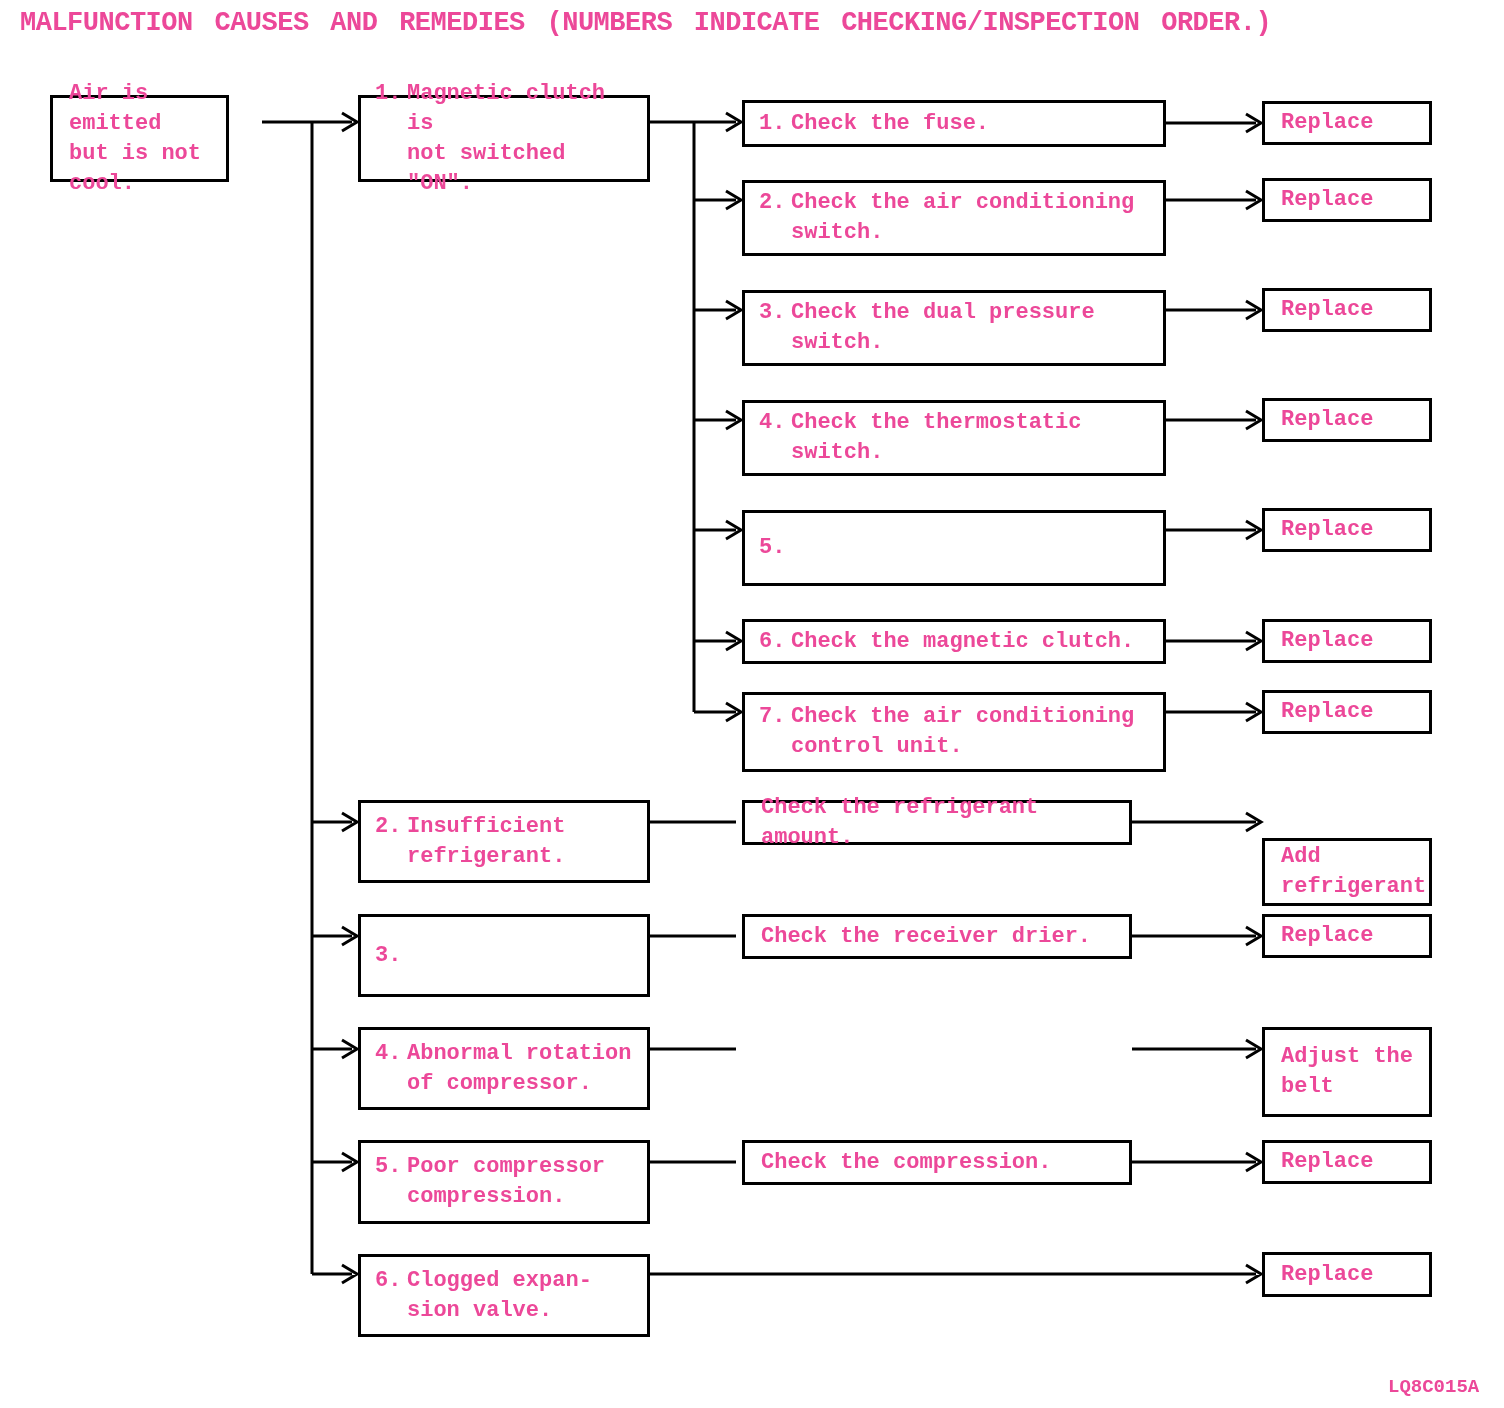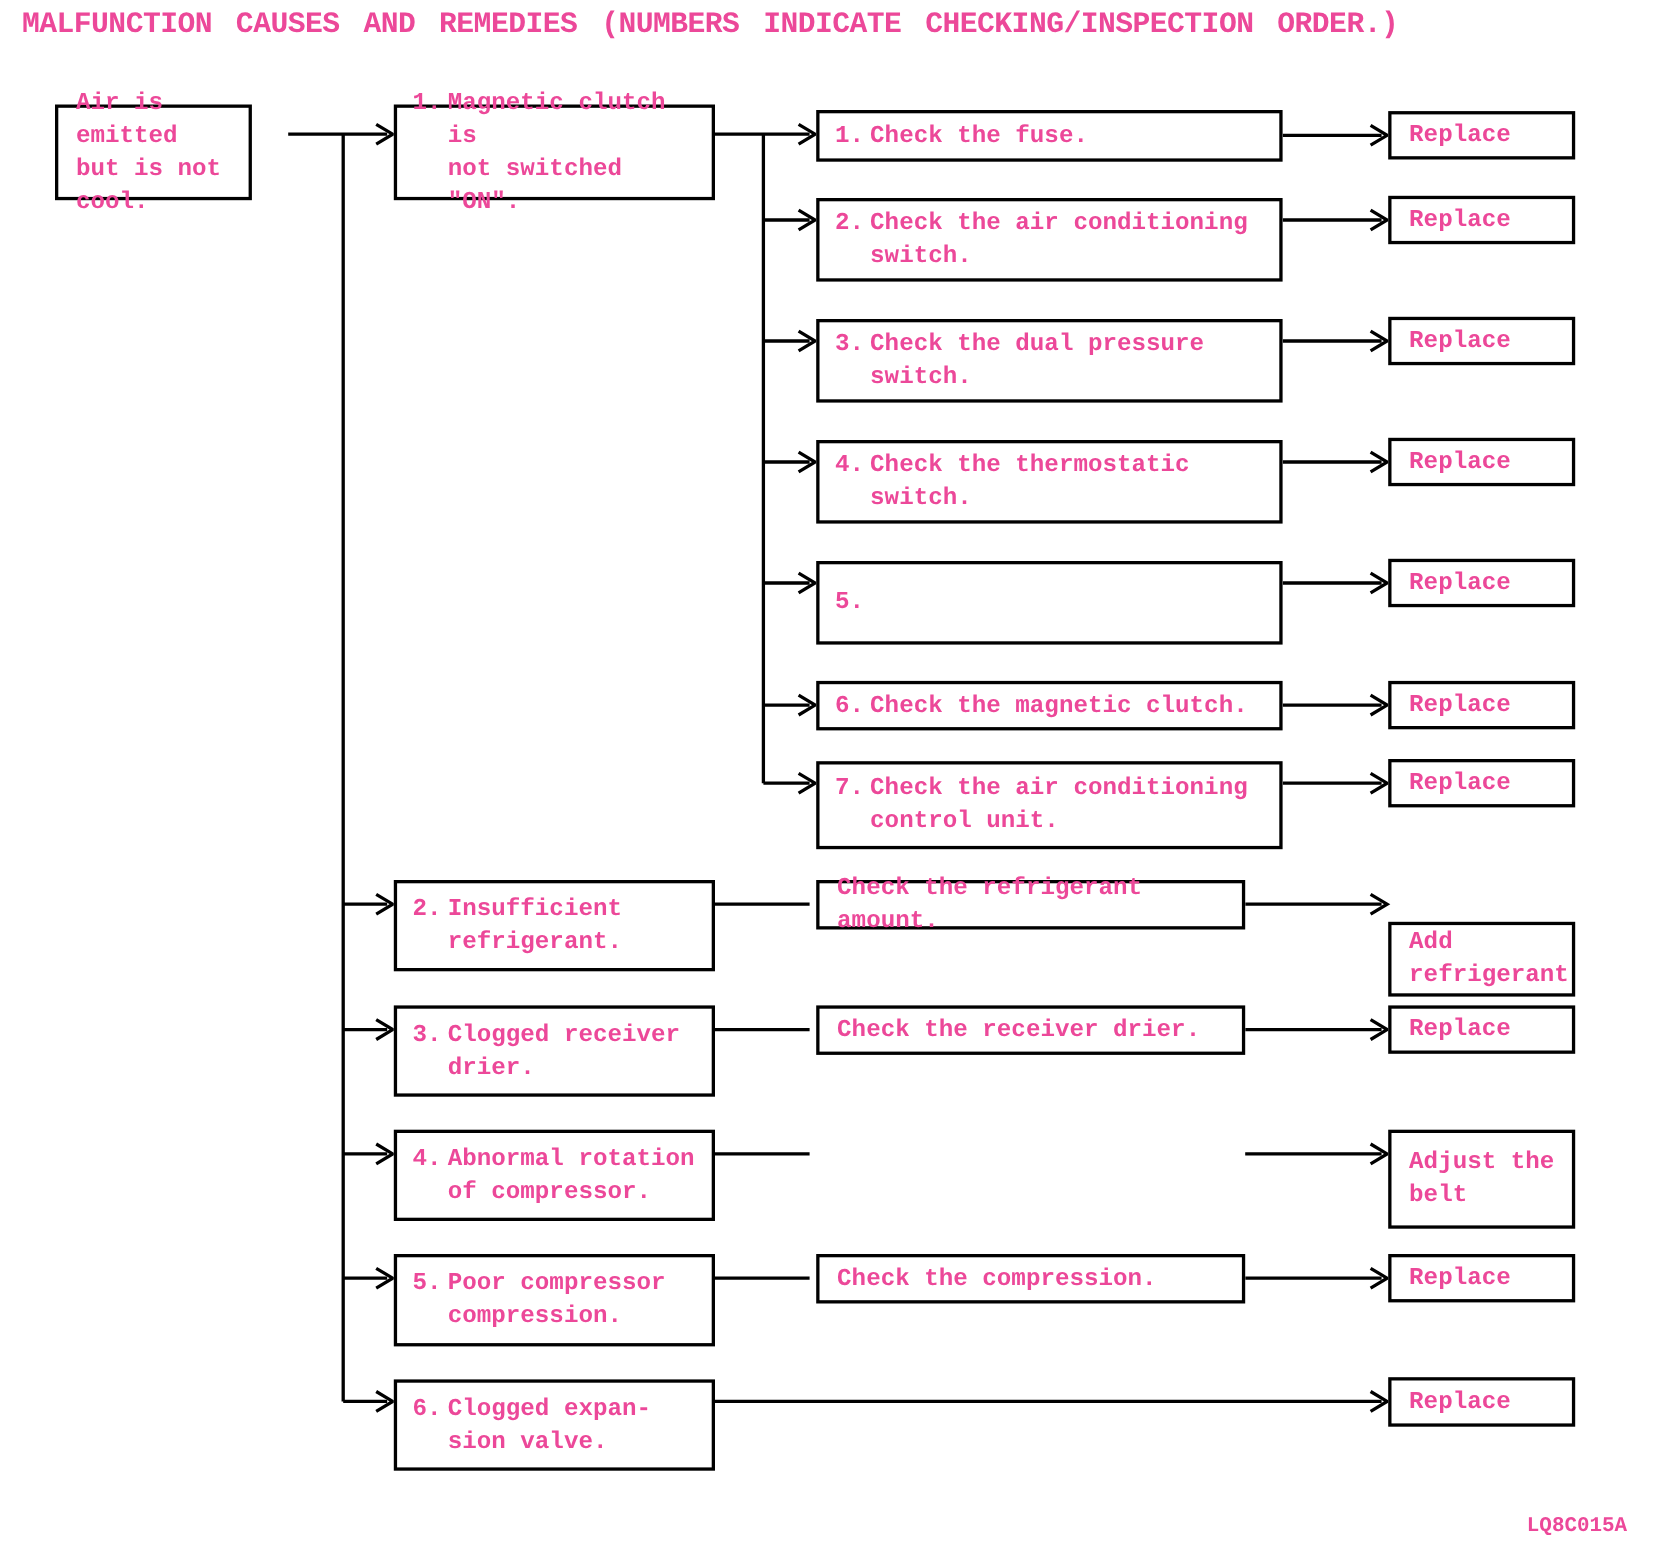--- a/index.html
+++ b/index.html
@@ -172,22 +172,20 @@
   <div class="box plain" style="left:1262px; top:800px; width:170px; height:68px;margin-top:38px;">
     <div class="brow">
         <span class="txt">Add
 refrigerant</span>
       </div>
   </div>
 
   <div class="box" style="left:358px; top:914px; width:292px; height:83px;">
     <div class="brow">
       <span class="num">3.</span>
-      <span class="txt">Clogged receiver
-drier.</span>
     </div>
   </div>
   <div class="box plain" style="left:742px; top:914px; width:390px; height:45px;">
     <div class="brow">
         <span class="txt">Check the receiver drier.</span>
       </div>
   </div>
   <div class="box plain" style="left:1262px; top:914px; width:170px; height:44px;">
     <div class="brow">
         <span class="txt">Replace</span>

